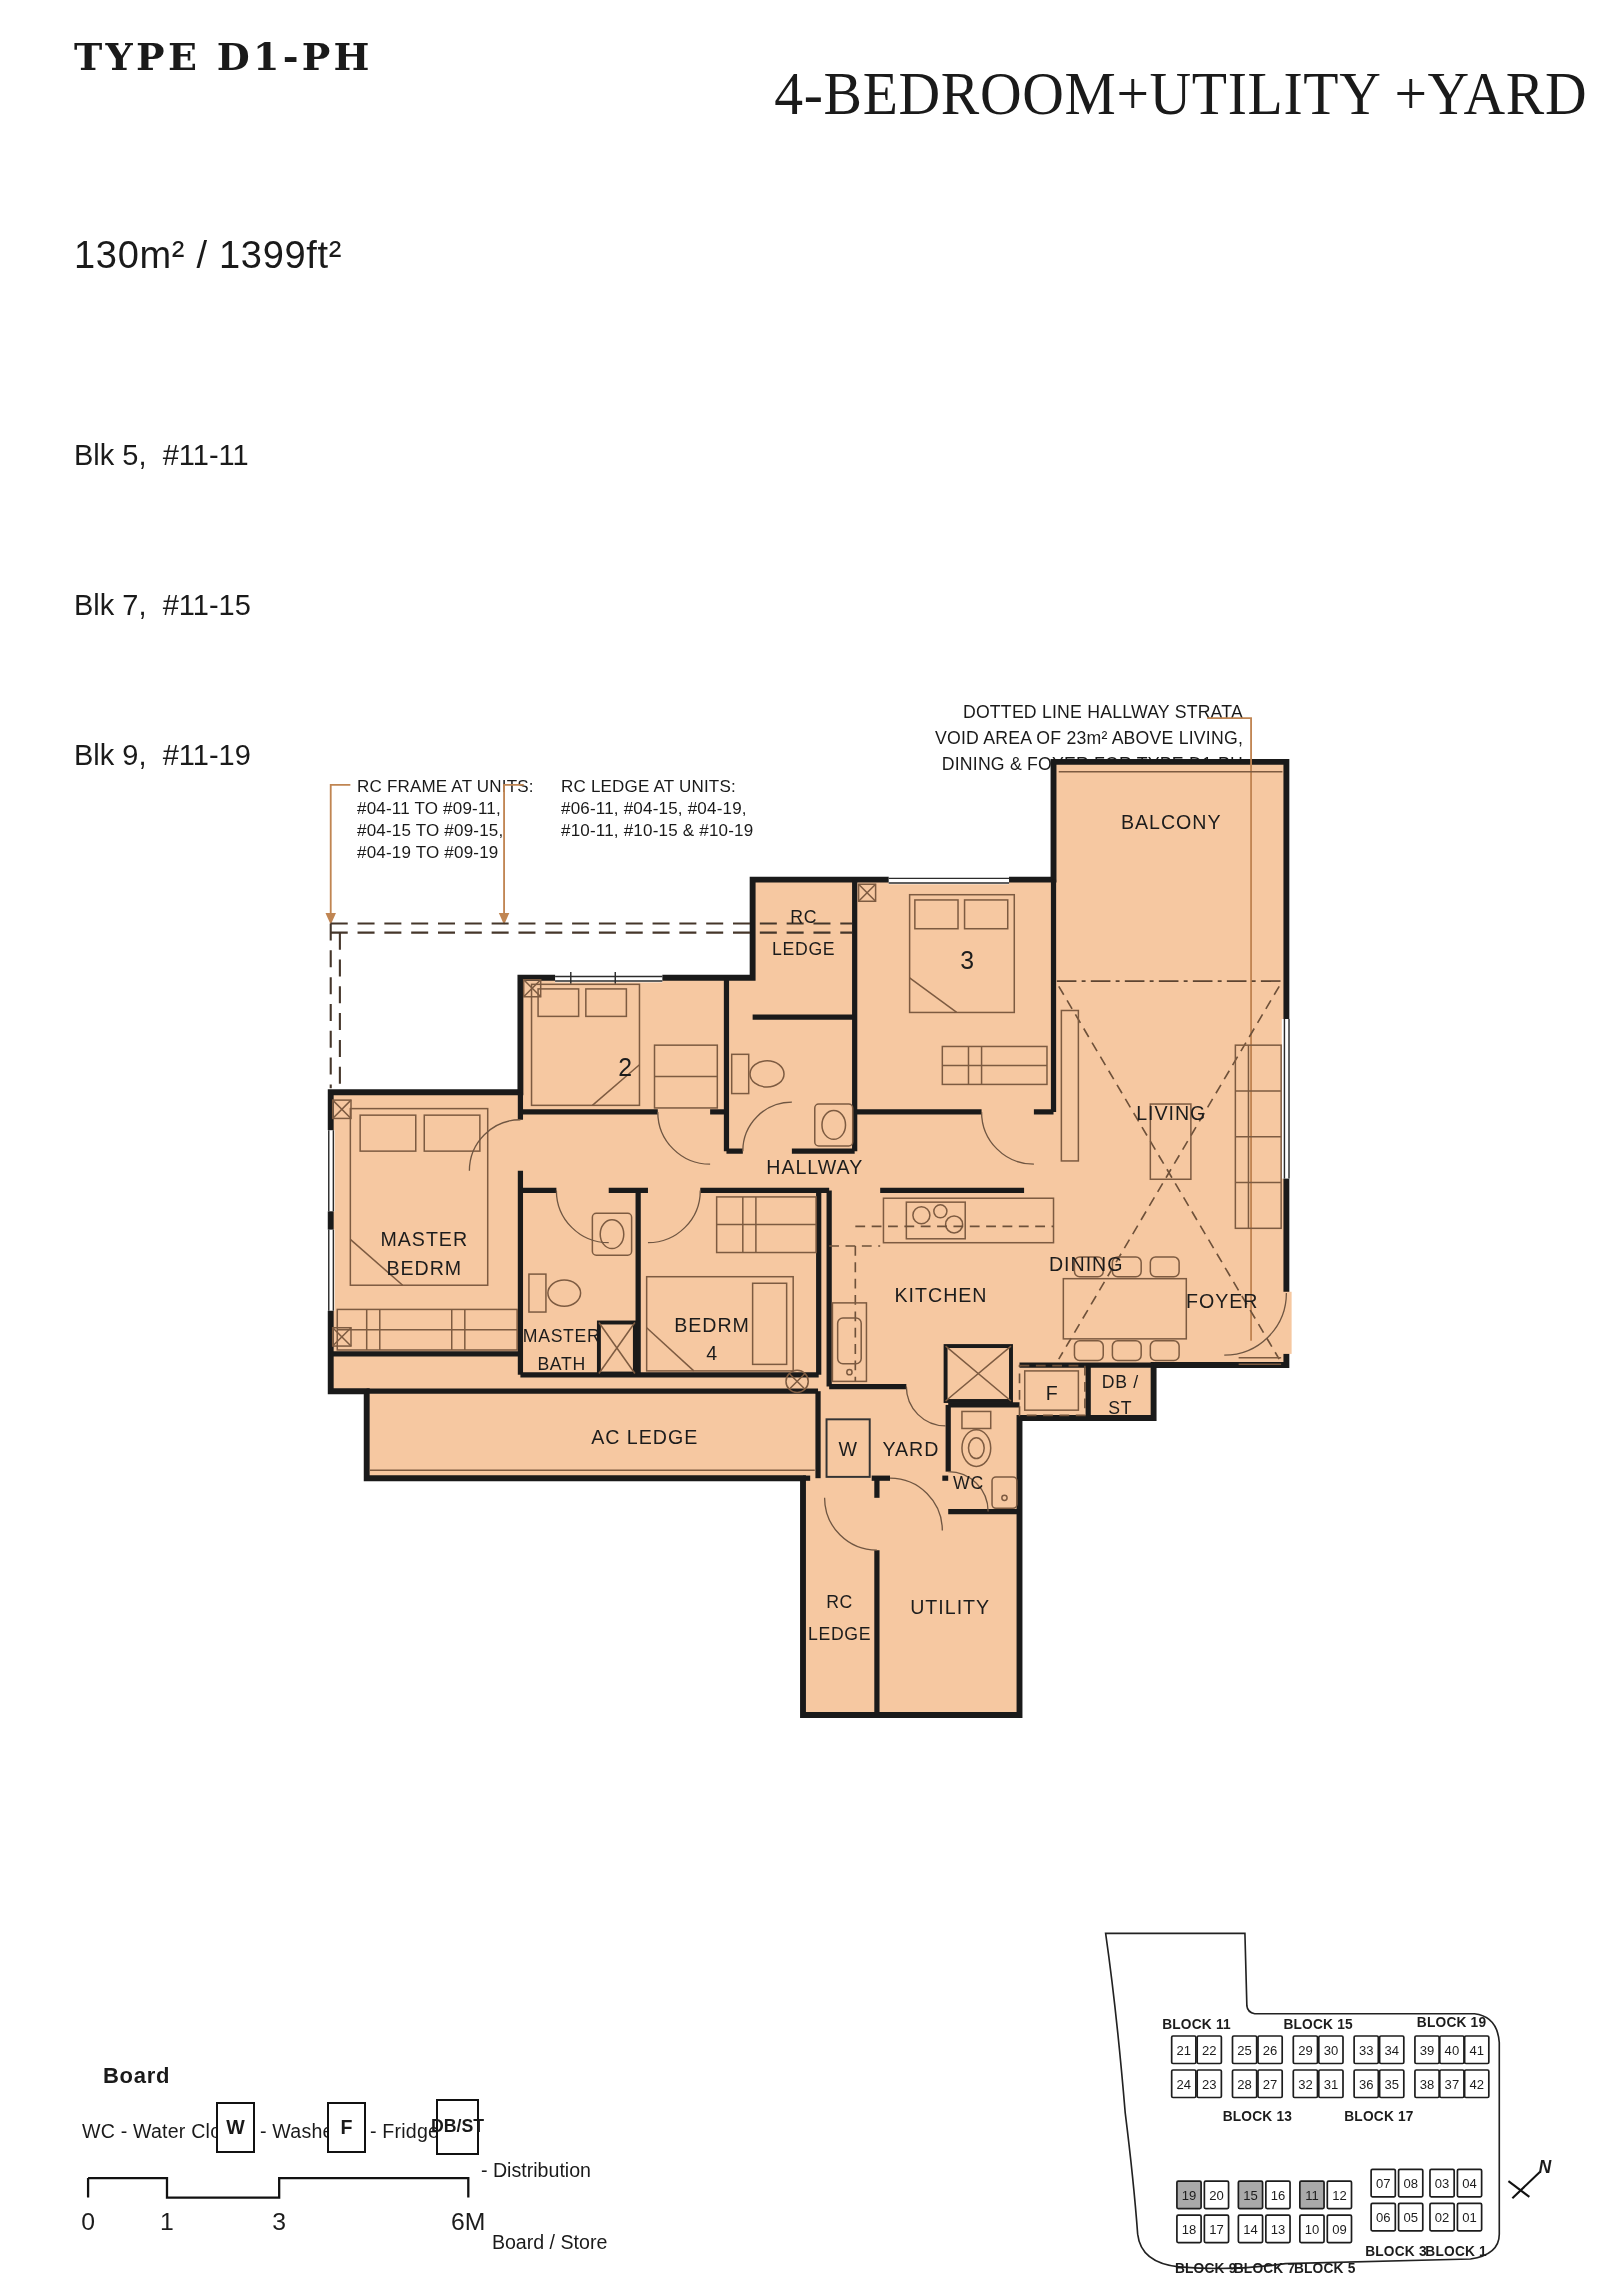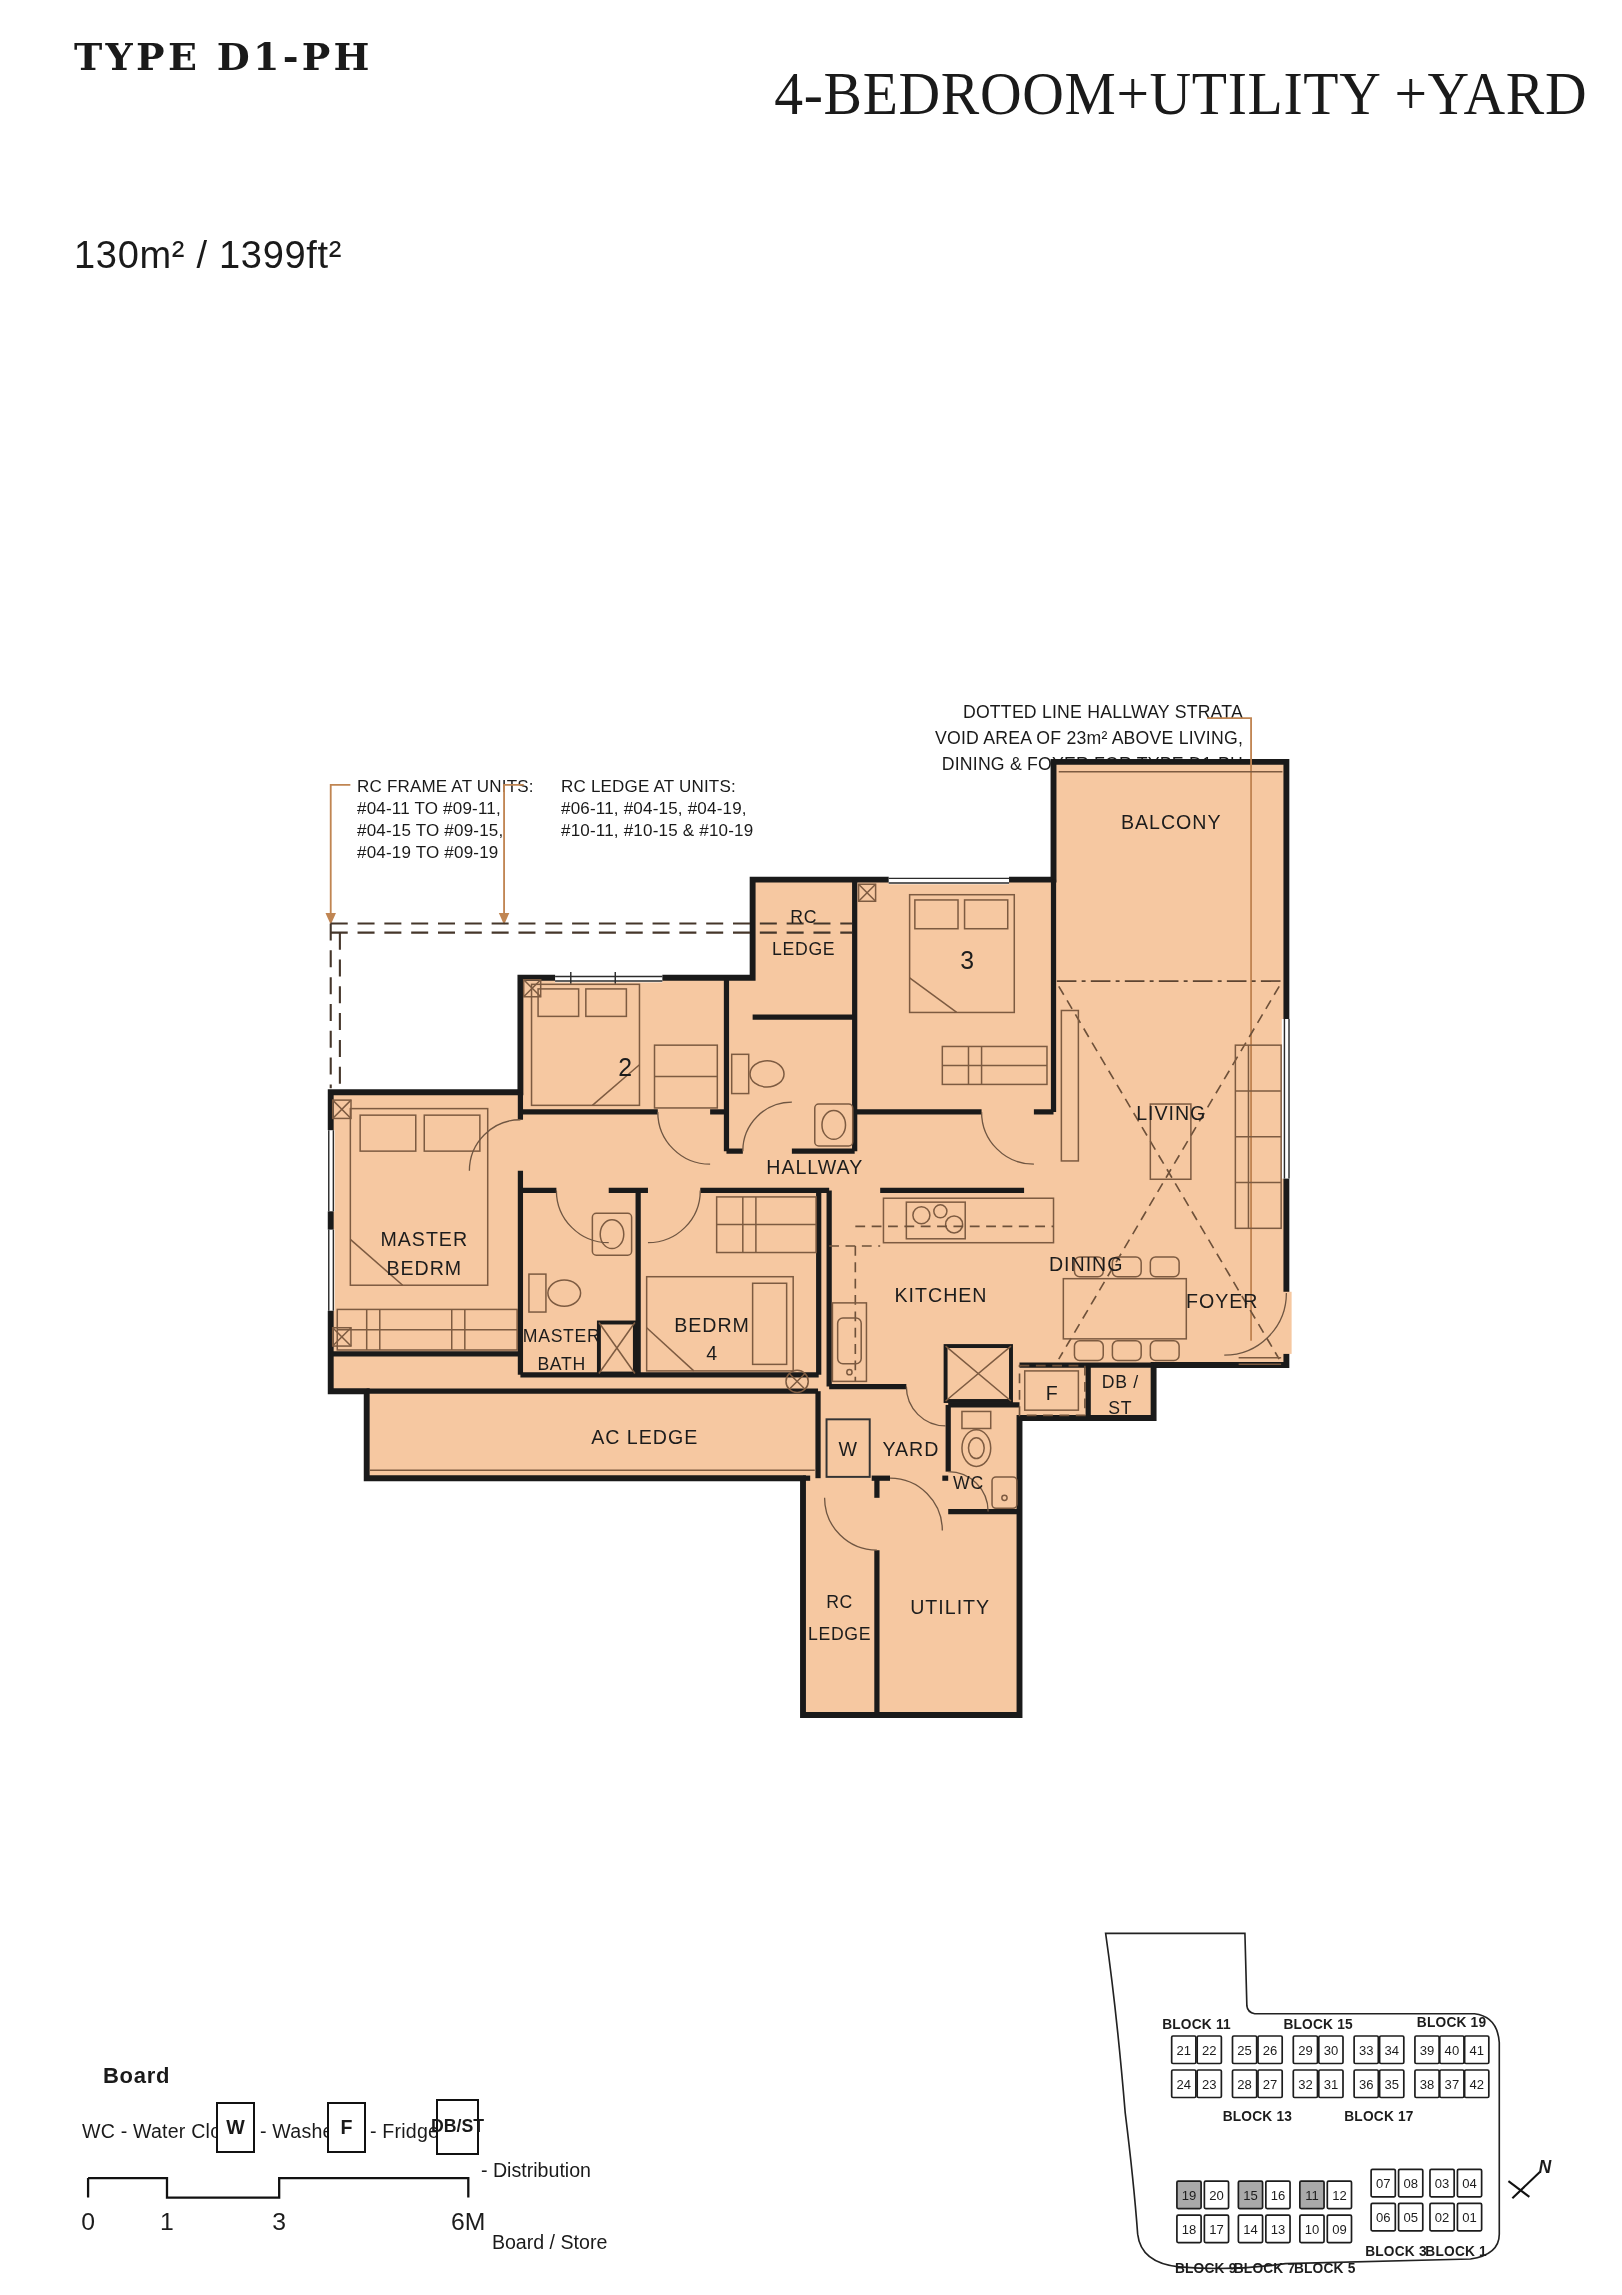--- a/index.html
+++ b/index.html
@@ -45,20 +45,25 @@
   .unitnum{font-size:20px;text-anchor:middle;}
 </style>
 </head>
 <body>
 
 <div id="page">
 
   <div class="abs" id="type-label">TYPE D1-PH</div>
   <div class="abs" id="main-title">4-BEDROOM+UTILITY +YARD</div>
   <div class="abs" id="area-text">130m² / 1399ft²</div>
+  <div class="abs" id="blk-list">
+    <div>Blk 5,  #11-11</div>
+    <div>Blk 7,  #11-15</div>
+    <div>Blk 9,  #11-19</div>
+  </div>
 
   <div class="abs note" id="note-rcframe">
     <div>RC FRAME AT UNITS:</div>
     <div>#04-11 TO #09-11,</div>
     <div>#04-15 TO #09-15,</div>
     <div>#04-19 TO #09-19</div>
   </div>
   <div class="abs note" id="note-rcledge">
     <div>RC LEDGE AT UNITS:</div>
     <div>#06-11, #04-15, #04-19,</div>

